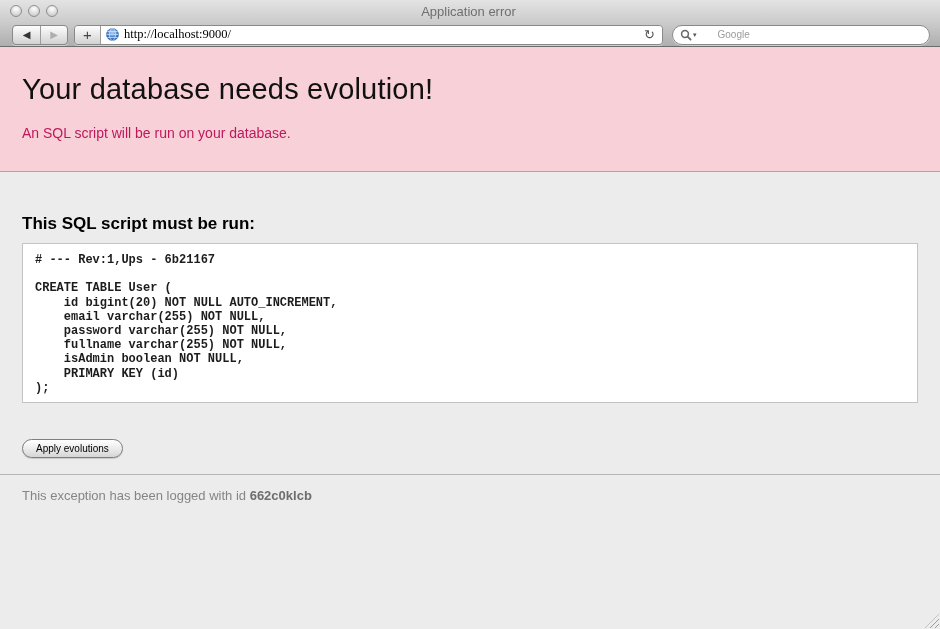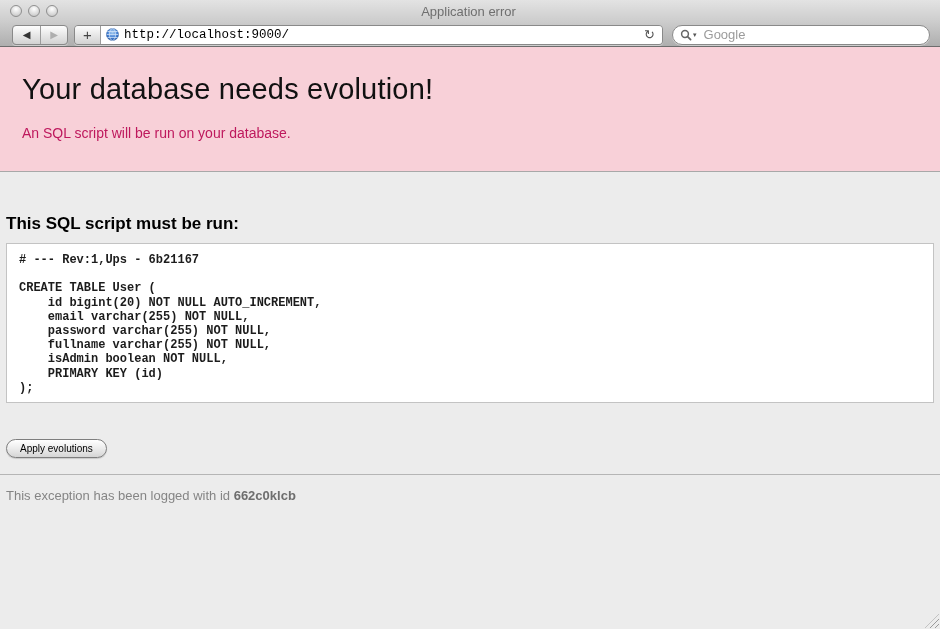--- a/index.html
+++ b/index.html
@@ -46,49 +46,49 @@
   .plus-btn {
     width: 26px; display: flex; align-items: center; justify-content: center;
     background: linear-gradient(180deg, #fdfdfd, #d2d2d2);
     border-right: 1px solid #9b9b9b; font-size: 15px; color: #444;
   }
   .url-field {
     flex: 1; display: flex; align-items: center; background: #fff; padding: 0 4px 0 5px;
   }
   .favicon { width: 13px; height: 13px; flex: 0 0 auto; }
   .url-input {
-    flex: 1; border: 0; outline: none; font-family: Liberation Mono, monospace;
+    flex: 1; border: 0; outline: none; font-family: Liberation Serif, serif;
     font-size: 12.5px; color: #000; margin-left: 5px; background: transparent;
   }
   .reload-btn {
     font-size: 13px; color: #555; padding: 0 3px; line-height: 18px; cursor: default;
   }
   .search-field {
     display: flex; align-items: center; width: 258px; height: 20px; margin-left: 9px;
     background: #fff; border: 1px solid #898989; border-radius: 10px; padding: 0 8px 0 7px;
     box-shadow: 0 1px 0 rgba(255,255,255,.4);
   }
   .mag-icon { display: flex; align-items: center; flex: 0 0 auto; }
   .search-caret { font-size: 7px; color: #555; margin-left: 1px; }
   .search-input {
-    flex: 1; border: 0; outline: none; background: transparent; margin-left: 7px;
-    font-family: "Liberation Sans", sans-serif; font-size: 13px; color: #000;
+    flex: 1; border: 0; outline: none; background: transparent; margin-left: 21px;
+    font-family: "Liberation Sans", sans-serif; font-size: 10px; color: #000;
   }
   .search-input::placeholder { color: #9b9b9b; opacity: 1; }
 
   
   .banner {
     height: 125px; background: var(--banner-bg, #f8d0d8);
     border-bottom: 1px solid #a8a8a8; padding: 26px 22px 0 22px;
   }
   .banner h1 { font-size: 29px; font-weight: normal; color: #111; letter-spacing: 0.2px; }
   .banner p { margin-top: 19px; font-size: 14px; color: #be185d; }
 
   
-  .content { padding: 0 6px; }
+  .content { padding: 0 22px; }
   .content h2 { margin-top: 42px; font-size: 17px; font-weight: bold; color: #000; }
   .sql-box {
     margin-top: 9px; height: 160px; background: #fff; border: 1px solid #c3c3c3;
     padding: 9px 12px; overflow: hidden;
     font-family: "Liberation Mono", "DejaVu Sans Mono", monospace;
     font-size: 12px; font-weight: bold; line-height: 14.2px; color: #1c1c1c;
     white-space: pre;
   }
   .apply-btn {
     margin-top: 36px; height: 19px; padding: 0 13px;

